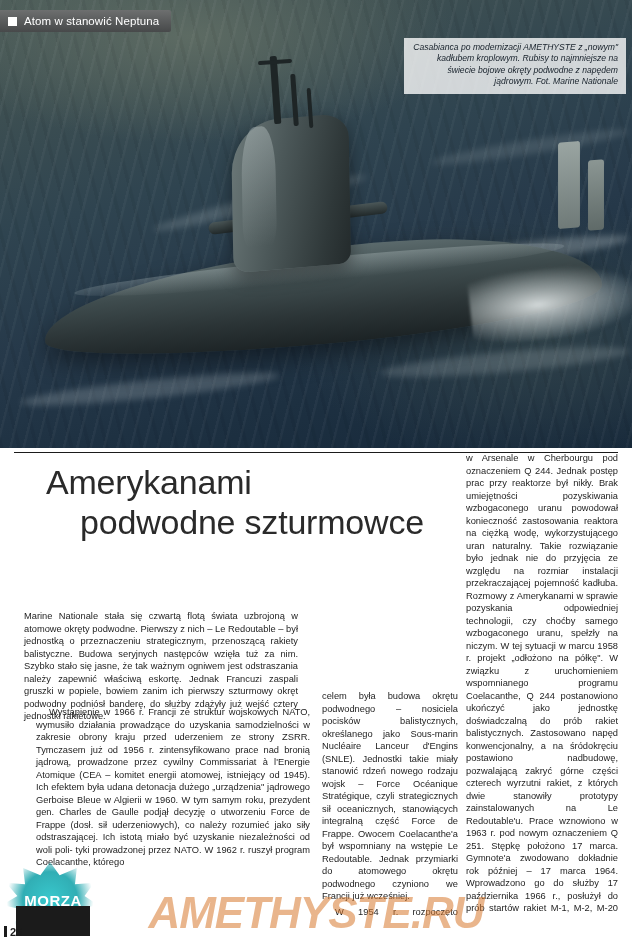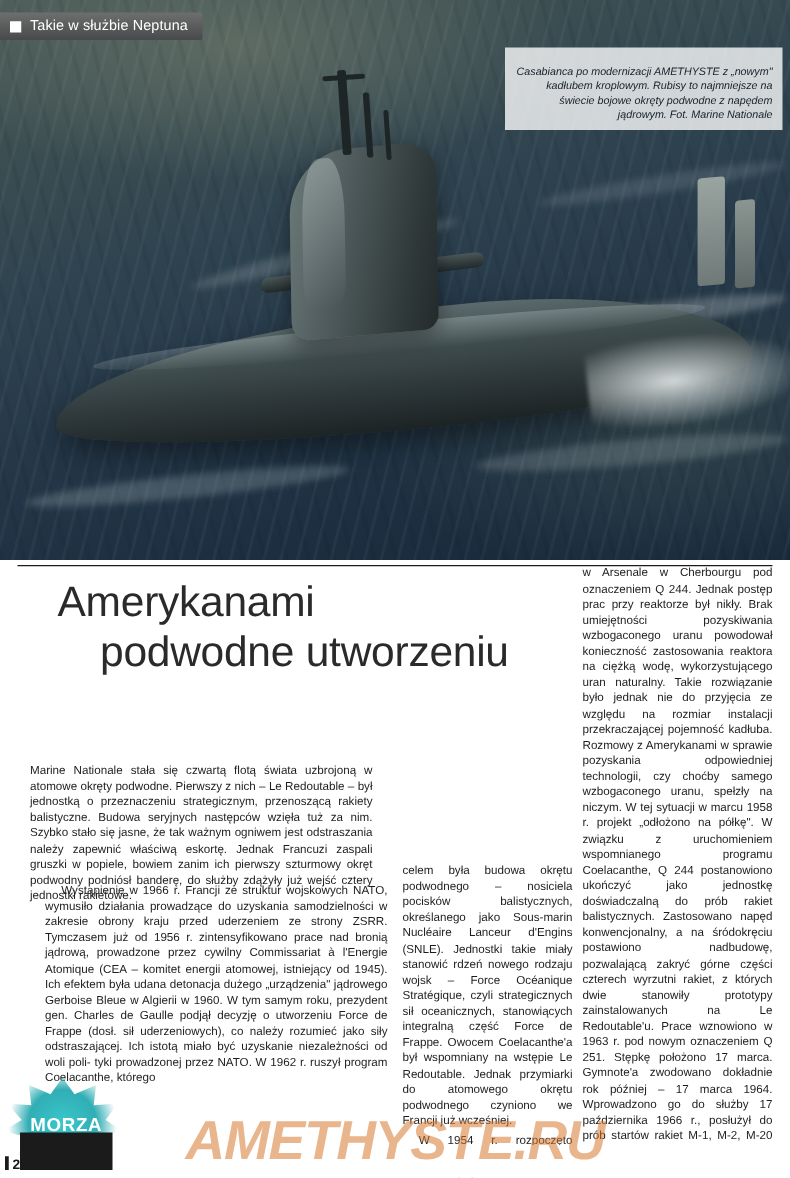--- a/index.html
+++ b/index.html
@@ -148,21 +148,21 @@
     margin-right: 7px;
     display:inline-block;
   }
 
   
   .caption-box {
     position: absolute;
     right: 6px; top: 38px;
     width: 222px;
     background: rgba(255,255,255,0.78);
-    padding: 14px 8px 7px 8px;
+    padding: 4px 8px 7px 8px;
     font-size: 8.6px;
     line-height: 1.32;
     color: #16202a;
     text-align: right;
     font-style: italic;
   }
 
   
   .title-rule {
     position: absolute;
@@ -283,27 +283,27 @@
     <div class="mast m3"></div>
     <div class="mast m-cross"></div>
     <div class="fin"></div>
     <div class="fin2"></div>
 
     <div class="caption-box">Casabianca po modernizacji AMETHYSTE z „nowym" kadłubem kroplowym. Rubisy to najmniejsze na świecie bojowe okręty podwodne z napędem jądrowym. Fot. Marine Nationale</div>
   </div>
 
   <div class="toptab">
     <span class="sq"></span>
-    <span>Takie w służbie Neptuna</span>
+    <span>Atom w stanowić Neptuna</span>
   </div>
 
   <div class="title-rule"></div>
   <h1 class="headline">
     <span>Amerykanami</span>
-    <span class="l2">podwodne utworzeniu</span>
+    <span class="l2">podwodne szturmowce</span>
   </h1>
 
   <div class="col lead">
     <p>Marine Nationale stała się czwartą flotą świata uzbrojoną w atomowe okręty podwodne. Pierwszy z nich – Le Redoutable – był jednostką o przeznaczeniu strategicznym, przenoszącą rakiety balistyczne. Budowa seryjnych następców wzięła tuż za nim. Szybko stało się jasne, że tak ważnym ogniwem jest odstraszania należy zapewnić właściwą eskortę. Jednak Francuzi zaspali gruszki w popiele, bowiem zanim ich pierwszy szturmowy okręt podwodny podniósł banderę, do służby zdążyły już wejść cztery jednostki rakietowe.</p>
   </div>
 
   <div class="col c1">
     <p class="ind">Wystąpienie w 1966 r. Francji ze struktur wojskowych NATO, wymusiło działania prowadzące do uzyskania samodzielności w zakresie obrony kraju przed uderzeniem ze strony ZSRR. Tymczasem już od 1956 r. zintensyfikowano prace nad bronią jądrową, prowadzone przez cywilny Commissariat à l'Energie Atomique (CEA – komitet energii atomowej, istniejący od 1945). Ich efektem była udana detonacja dużego „urządzenia" jądrowego Gerboise Bleue w Algierii w 1960. W tym samym roku, prezydent gen. Charles de Gaulle podjął decyzję o utworzeniu Force de Frappe (dosł. sił uderzeniowych), co należy rozumieć jako siły odstraszającej. Ich istotą miało być uzyskanie niezależności od woli poli- tyki prowadzonej przez NATO. W 1962 r. ruszył program Coelacanthe, którego</p>
   </div>
 

